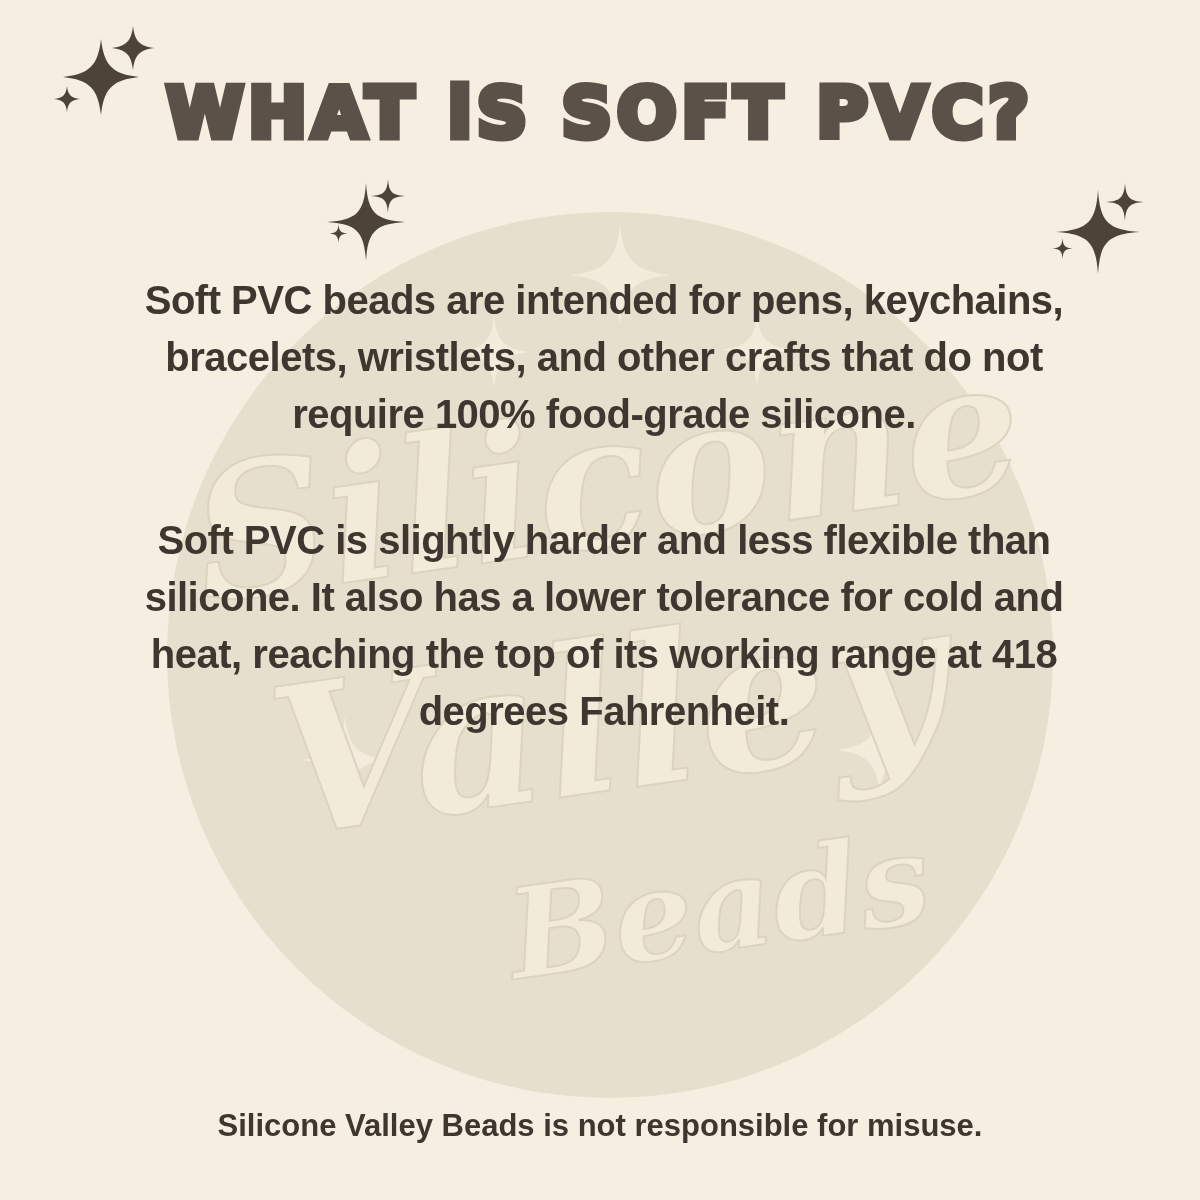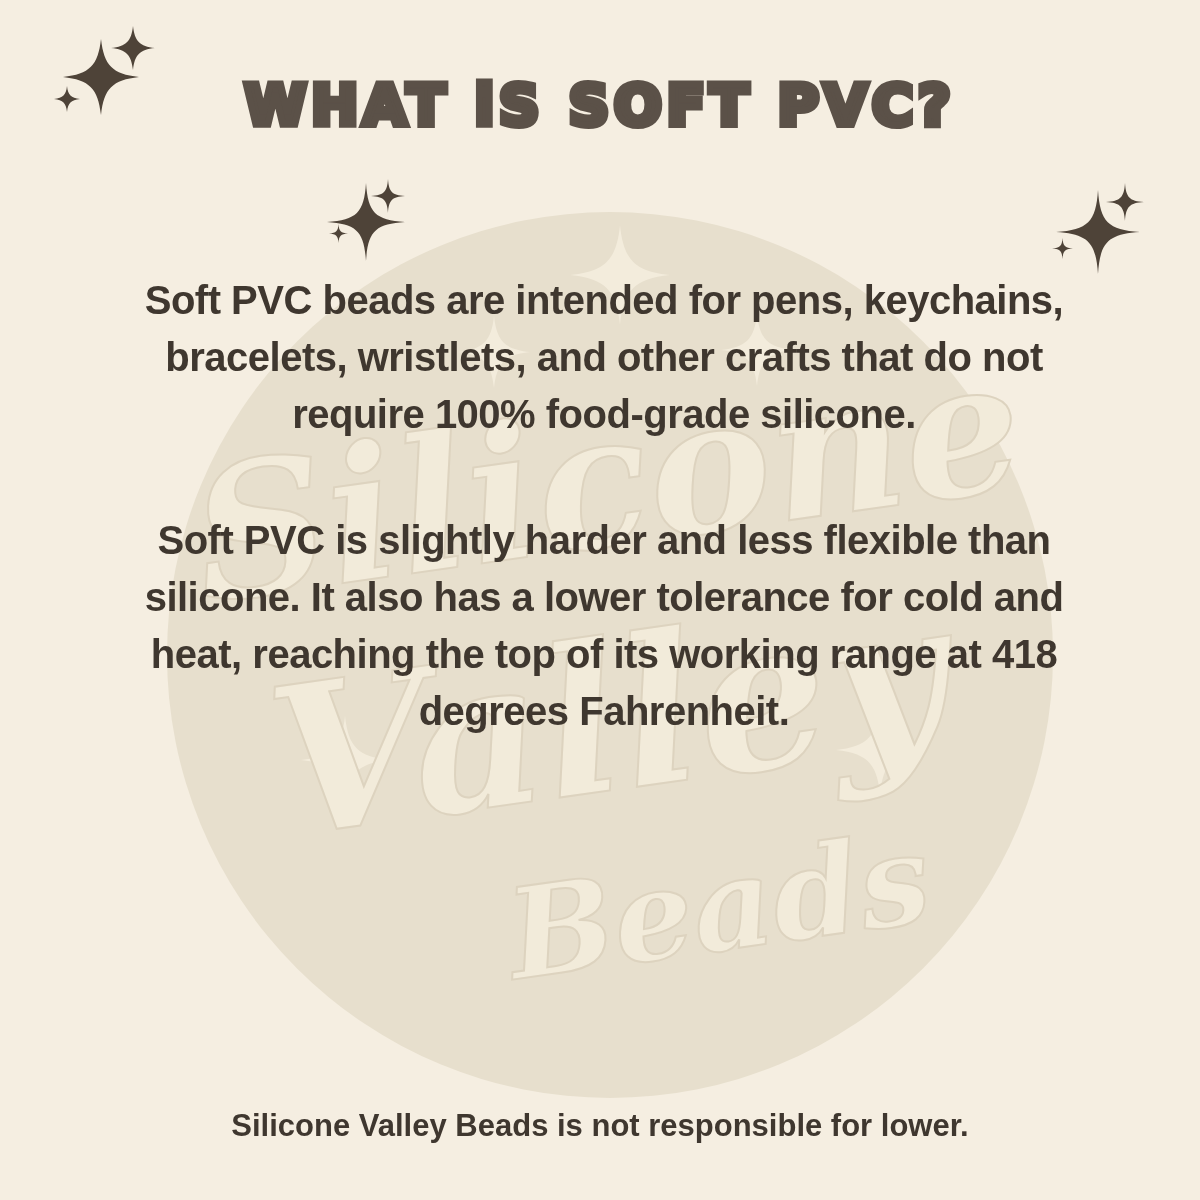--- a/index.html
+++ b/index.html
@@ -12,21 +12,21 @@
   .wm-script{
     font-family:"DejaVu Serif", serif;
     font-style:italic;font-weight:bold;
   }
   .content{position:absolute;left:0;top:0;width:1200px;height:1200px;z-index:1;}
   .title{
     position:absolute;top:72px;left:0;width:1200px;
     text-align:center;
     font-family:"DejaVu Sans", sans-serif;
     font-weight:800;
-    font-size:56px;
+    font-size:70px;
     letter-spacing:5px;
     color:#5b5148;
     -webkit-text-stroke:7px #5b5148;
     white-space:nowrap;
   }
   .para{
     position:absolute;left:10px;width:1180px;
     text-align:center;
     font-weight:bold;
     font-size:40px;
@@ -112,14 +112,14 @@
   <p class="para p1">Soft PVC beads are intended for pens, keychains,
 bracelets, wristlets, and other crafts that do not
 require 100% food-grade silicone.</p>
 
   <p class="para p2">Soft PVC is slightly harder and less flexible than
 silicone. It also has a lower tolerance for cold and
 heat, reaching the top of its working range at 418
 degrees Fahrenheit.</p>
 
 
-  <p class="footer">Silicone Valley Beads is not responsible for lower.</p>
+  <p class="footer">Silicone Valley Beads is not responsible for misuse.</p>
 </div>
 
 </body></html>

